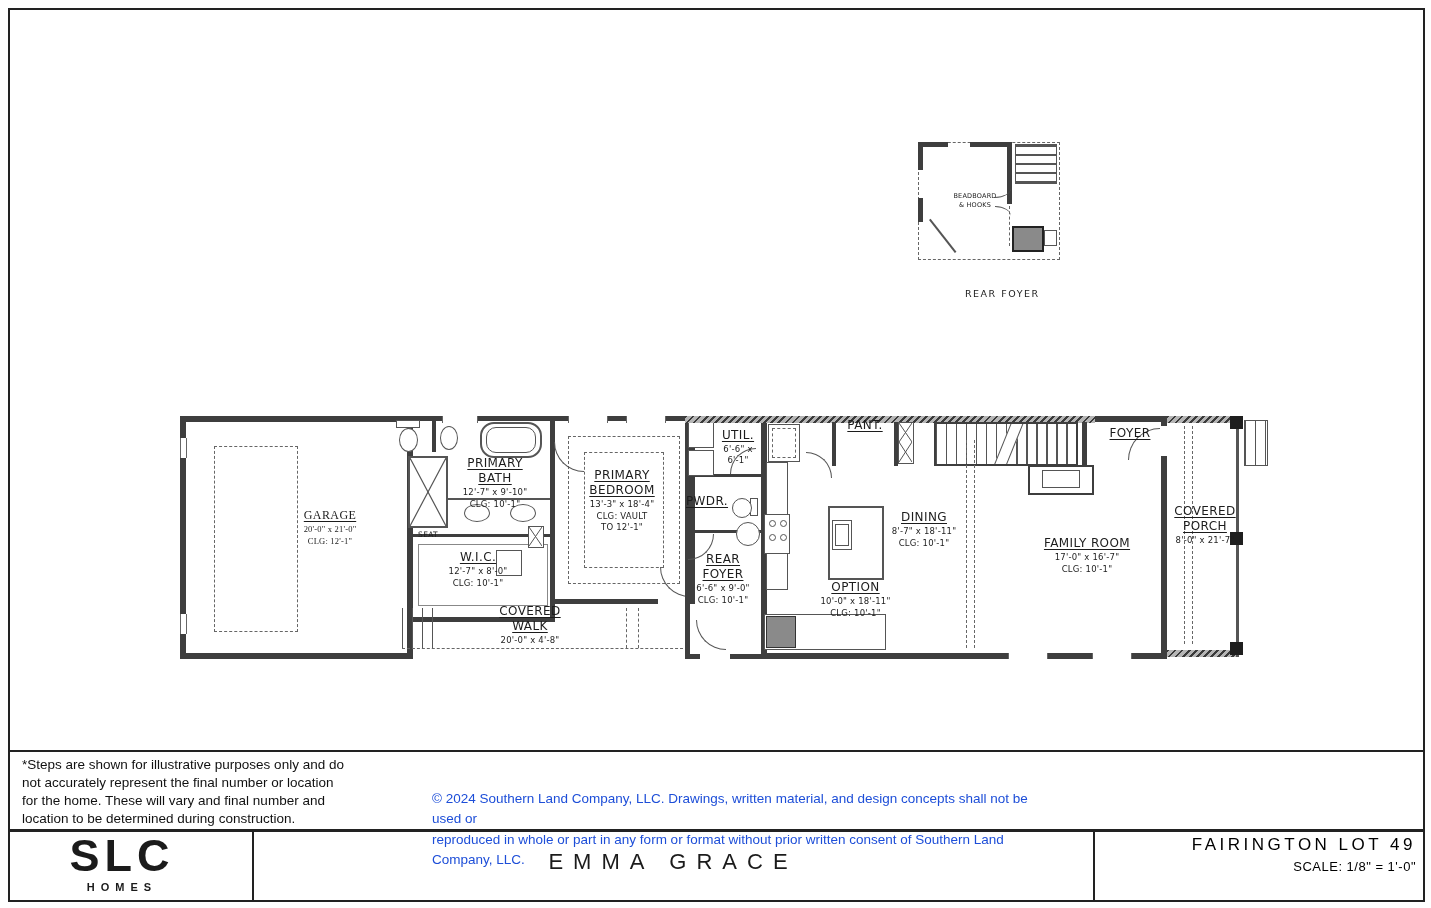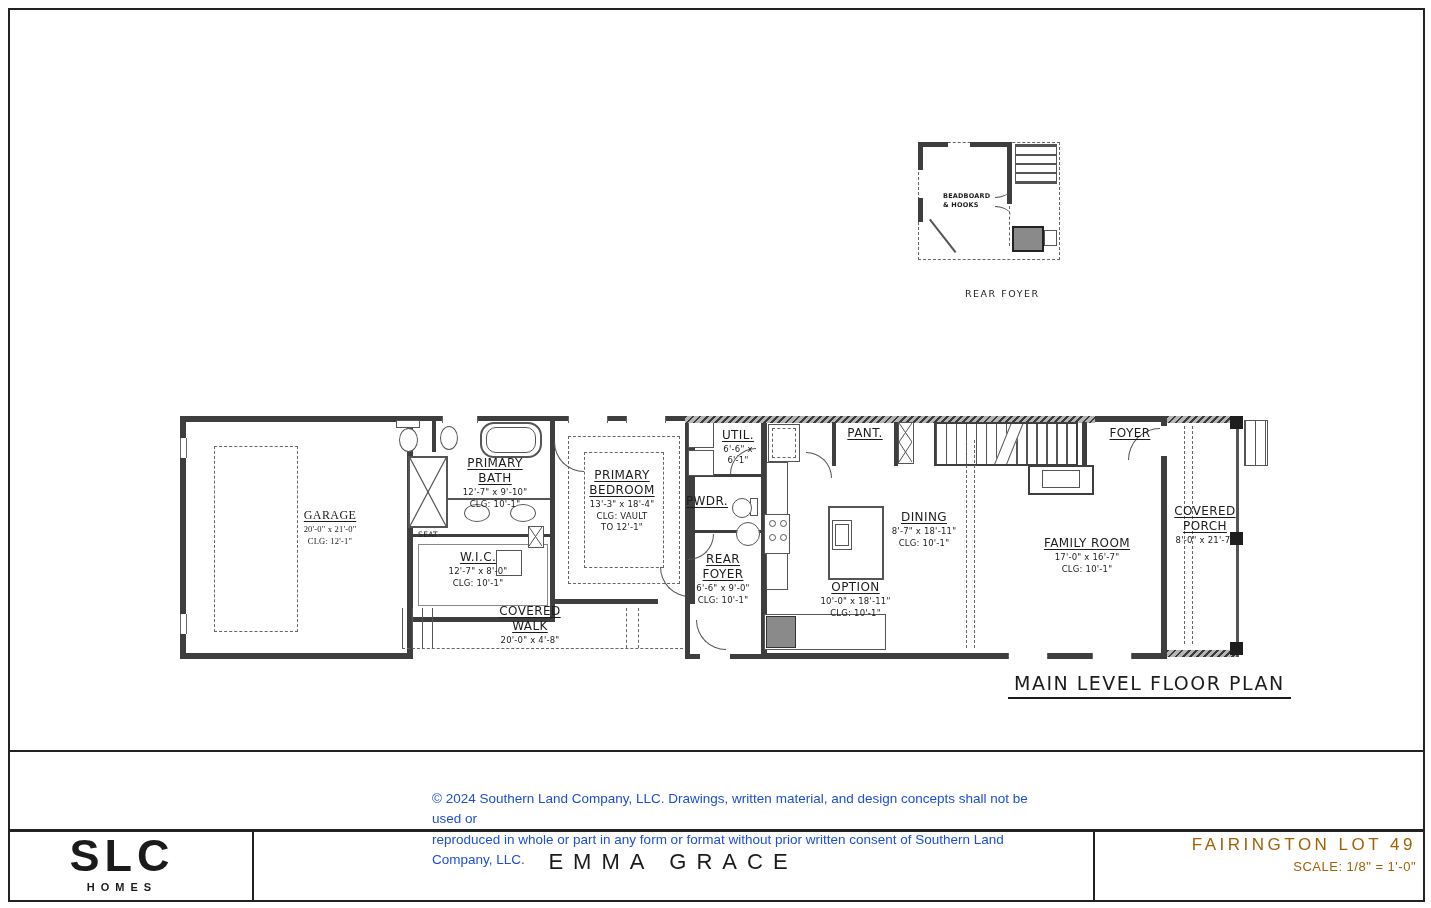--- a/index.html
+++ b/index.html
@@ -38,21 +38,21 @@
     <div class="w" style="left:3px;top:2px;width:30px;height:5px;"></div>
     <div class="w" style="left:55px;top:2px;width:42px;height:5px;"></div>
     <div class="w" style="left:3px;top:2px;width:5px;height:28px;"></div>
     <div class="w" style="left:3px;top:58px;width:5px;height:24px;"></div>
     <div class="w" style="left:92px;top:2px;width:5px;height:62px;"></div>
     <div class="dashv" style="left:94px;top:66px;width:0;height:40px;"></div>
     <div class="thin stripesH" style="left:100px;top:4px;width:42px;height:40px;border-width:1px;"></div>
     <div class="abs" style="left:97px;top:86px;width:32px;height:26px;background:#8a8a8a;border:2px solid #222;"></div>
     <div class="thin" style="left:129px;top:90px;width:13px;height:16px;border-width:1px;"></div>
     <div class="abs" style="left:14px;top:80px;width:2px;height:42px;background:#555;transform:rotate(-38deg);transform-origin:top left;"></div>
-    <div class="abs" style="left:28px;top:52px;width:64px;font-size:6.5px;letter-spacing:.2px;line-height:1.4;white-space:pre-line;color:#1c1c1c;font-weight:bold;">BEADBOARD
+    <div class="abs" style="left:28px;top:52px;width:64px;text-align:center;font-size:6.5px;letter-spacing:.2px;line-height:1.4;white-space:pre-line;color:#1c1c1c;">BEADBOARD
 &amp; HOOKS</div>
     <div class="abs" style="left:80px;top:48px;width:16px;height:10px;border-bottom:1px solid #555;border-radius:0 0 100% 0;"></div>
     <div class="abs" style="left:80px;top:66px;width:16px;height:10px;border-top:1px solid #555;border-radius:0 100% 0 0;"></div>
     <div class="abs" style="left:50px;top:148px;font-size:9.5px;letter-spacing:1.5px;color:#1c1c1c;">REAR FOYER</div>
   </div>
 
   <div class="abs" style="left:180px;top:410px;width:1095px;height:258px;">
 
     <div class="b" style="left:0;top:6px;width:233px;height:243px;border-width:6px;"></div>
     <div class="gapv" style="left:0;top:28px;width:7px;height:20px;border-top:none;border-bottom:none;border-left:1.5px solid #666;border-right:1.5px solid #666;"></div>
@@ -156,21 +156,21 @@
     <div class="abs" style="left:520px;top:244px;width:30px;height:5px;background:#fff;"></div>
     <div class="arc" style="left:516px;top:210px;width:30px;height:30px;"></div>
 
     <div class="b" style="left:581px;top:6px;width:406px;height:243px;border-width:6px;"></div>
     <div class="abs hatch" style="left:505px;top:6px;width:410px;height:7px;"></div>
     <div class="win" style="left:828px;top:243px;width:40px;height:6px;"></div>
     <div class="win" style="left:912px;top:243px;width:40px;height:6px;"></div>
 
     <div class="w" style="left:652px;top:12px;width:4px;height:44px;"></div>
     <div class="w" style="left:714px;top:12px;width:4px;height:44px;"></div>
-    <div class="rl" style="left:656px;top:16px;width:58px;">
+    <div class="rl" style="left:656px;top:8px;width:58px;">
       <span class="nm">PANT.</span>
     </div>
     <div class="arc" style="left:626px;top:42px;width:26px;height:26px;transform:rotate(180deg);"></div>
     <div class="thin" style="left:718px;top:12px;width:16px;height:42px;border-width:1.2px;">
       <svg width="13" height="39" style="display:block;">
           <line x1="0" y1="0" x2="13" y2="19" stroke="#555" stroke-width="1"></line>
           <line x1="13" y1="0" x2="0" y2="19" stroke="#555" stroke-width="1"></line>
           <line x1="0" y1="19" x2="13" y2="39" stroke="#555" stroke-width="1"></line>
           <line x1="13" y1="19" x2="0" y2="39" stroke="#555" stroke-width="1"></line>
         </svg>
@@ -229,34 +229,37 @@
     <div class="dashv" style="left:1004px;top:16px;width:0;height:218px;"></div>
     <div class="dashv" style="left:1012px;top:16px;width:0;height:218px;"></div>
     <div class="rl" style="left:988px;top:94px;width:74px;">
       <span class="nm">COVERED
 PORCH</span>
       <span class="dm">8'-0" x 21'-7"</span>
     </div>
     <div class="thin stripesV" style="left:1064px;top:10px;width:24px;height:46px;"></div>
   </div>
 
-  <div class="bigtitle" style="left:1008px;top:672px;">MAIN LEVEL FLOOR PLAN</div>
 
   <div class="abs" style="left:8px;top:750px;width:1415px;height:2px;background:#222;"></div>
+  <div class="abs foot" style="left:22px;top:756px;width:330px;font-size:13.5px;line-height:1.33;color:#111;white-space:pre-line;">*Steps are shown for illustrative purposes only and do
+not accurately represent the final number or location
+for the home.  These will vary and final number and
+location to be determined during construction.</div>
   <div class="abs foot" style="left:432px;top:789px;width:620px;font-size:13.5px;line-height:1.5;color:#1d4ed8;white-space:pre-line;">© 2024 Southern Land Company, LLC. Drawings, written material, and design concepts shall not be used or
 reproduced in whole or part in any form or format without prior written consent of Southern Land Company, LLC.</div>
 
   <div class="abs" style="left:8px;top:829px;width:1415px;height:3px;background:#222;"></div>
   <div class="abs" style="left:252px;top:829px;width:2px;height:71px;background:#222;"></div>
   <div class="abs" style="left:1093px;top:829px;width:2px;height:71px;background:#222;"></div>
 
   <div class="abs" style="left:0;top:832px;width:244px;height:76px;text-align:center;">
     <div style="font-family:'Liberation Sans',sans-serif;font-size:45px;font-weight:600;letter-spacing:5px;color:#1b1b1b;line-height:1.05;">SLC</div>
     <div style="font-family:'Liberation Sans',sans-serif;font-size:11px;font-weight:700;letter-spacing:6px;color:#1b1b1b;margin-top:2px;">HOMES</div>
   </div>
 
   <div class="abs foot" style="left:254px;top:849px;width:838px;text-align:center;font-size:22px;letter-spacing:10px;color:#1b1b1b;">EMMA GRACE</div>
 
-  <div class="abs foot" style="left:1100px;top:834px;width:316px;text-align:right;color:#a16207;">
+  <div class="abs foot" style="left:1100px;top:834px;width:316px;text-align:right;color:#000000;">
     <div style="font-size:17px;letter-spacing:3.5px;line-height:1.28;">FAIRINGTON LOT 49</div>
     <div style="font-size:13px;letter-spacing:.5px;margin-top:3px;">SCALE: 1/8" = 1'-0"</div>
   </div>
 </div>
 
 </body></html>

